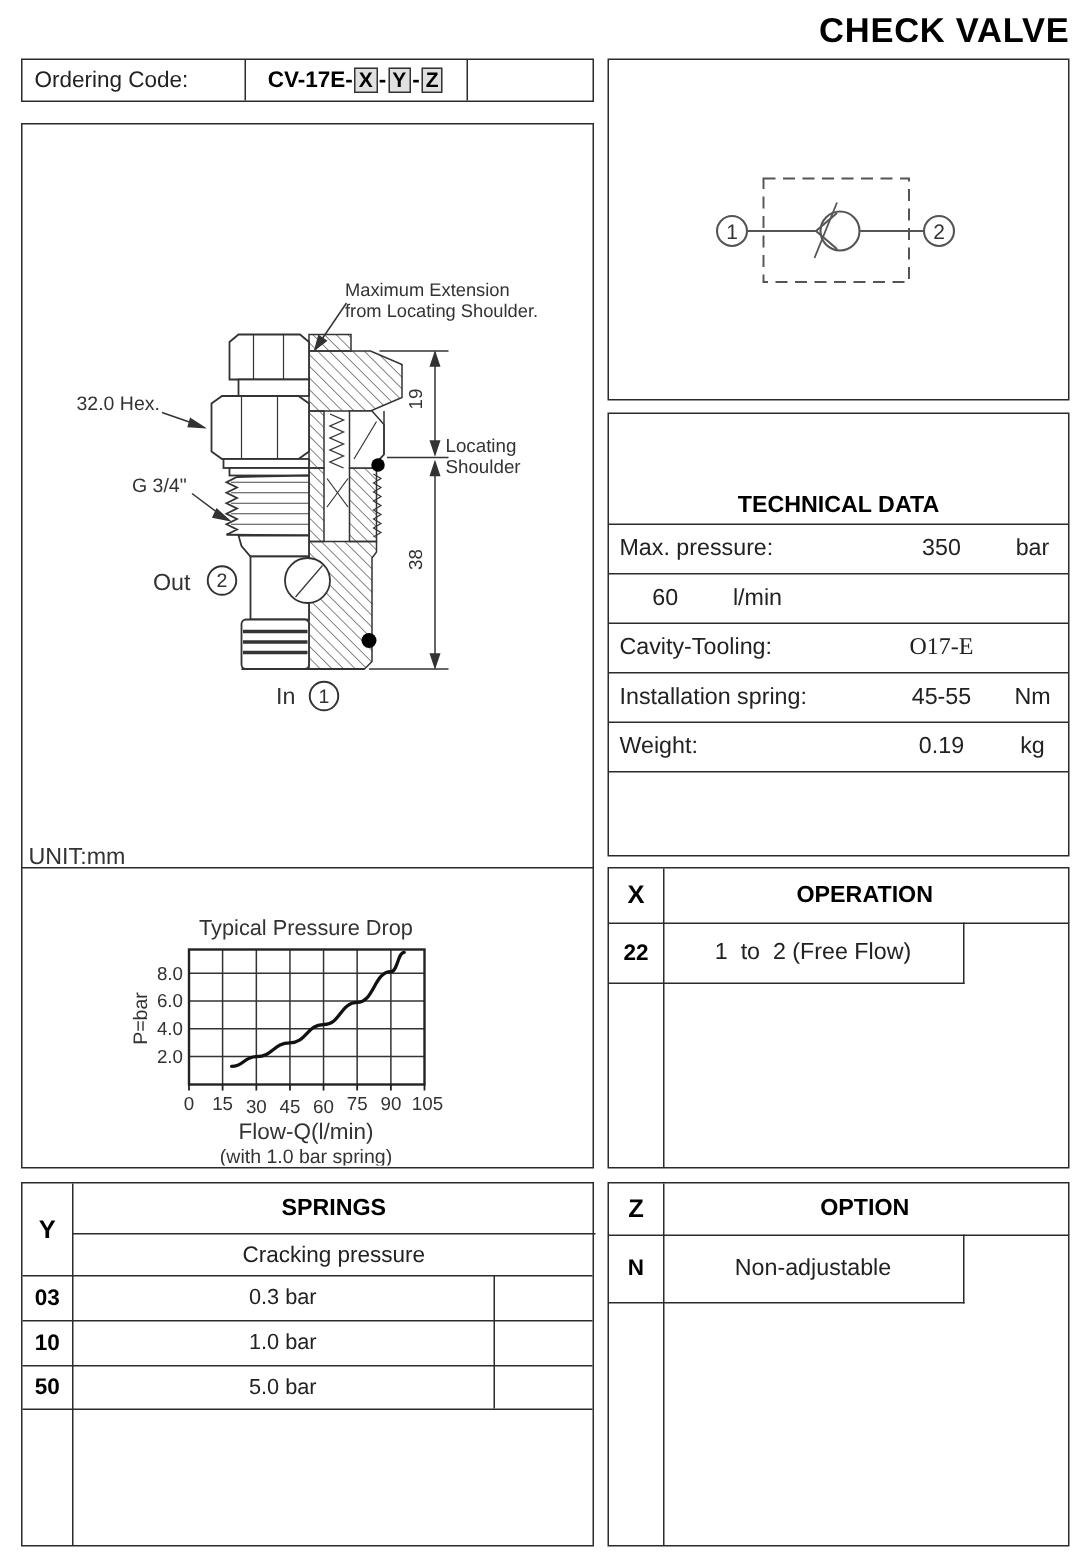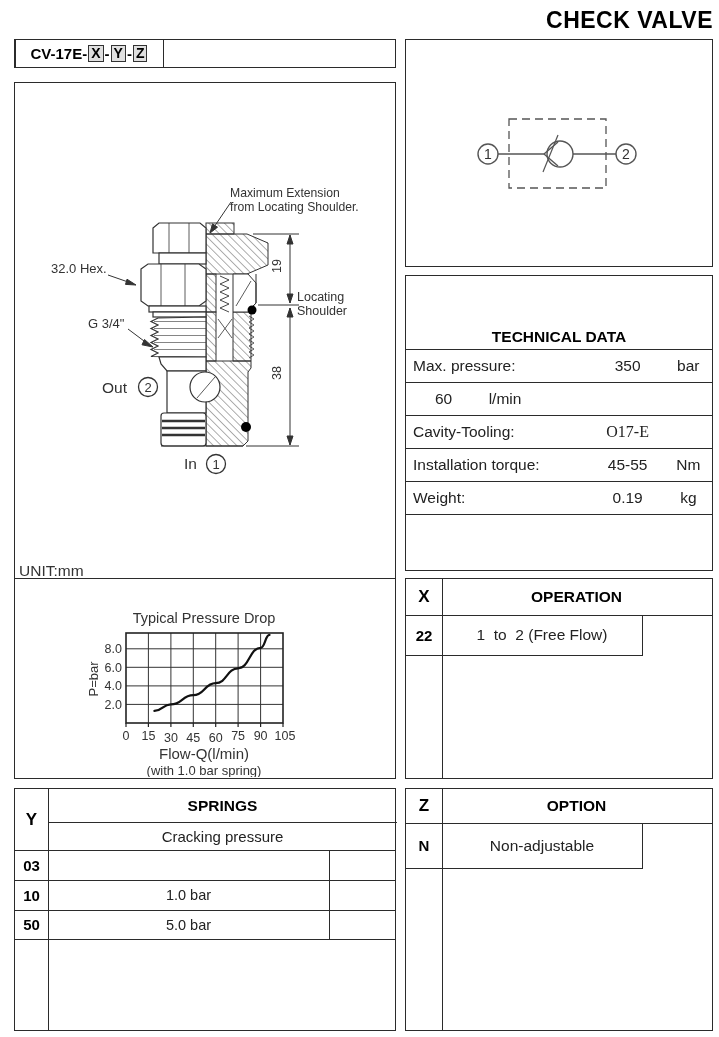--- a/index.html
+++ b/index.html
@@ -35,20 +35,21 @@
   .cellc{position:absolute;display:flex;align-items:center;justify-content:center;box-sizing:border-box;}
   .bold{font-weight:bold;color:#000;}
   svg text{fill:#333;}
 </style>
 </head>
 <body>
 
 <div class="page-title">CHECK VALVE</div>
 
 <div class="box ord" style="left:14px;top:39px;width:382px;height:29px;">
+  <div class="ord-cell ord-label">Ordering Code:</div>
   <div class="ord-cell ord-code">
     <span>CV-17E-</span>
       <span class="codebox">X</span>
       <span>-</span>
       <span class="codebox">Y</span>
       <span>-</span>
       <span class="codebox">Z</span>
   </div>
   <div class="ord-cell ord-empty"></div>
 </div>
@@ -179,21 +180,21 @@
   <div class="tech-row">
     <div class="tech-value">60</div>
     <div class="tech-unit">l/min</div>
   </div>
   <div class="tech-row">
     <div class="tech-label">Cavity-Tooling:</div>
     <div class="tech-value serif">O17-E</div>
     <div class="tech-unit"></div>
   </div>
   <div class="tech-row">
-    <div class="tech-label">Installation torque:</div>
+    <div class="tech-label">Installation spring:</div>
     <div class="tech-value">45-55</div>
     <div class="tech-unit">Nm</div>
   </div>
   <div class="tech-row">
     <div class="tech-label">Weight:</div>
     <div class="tech-value">0.19</div>
     <div class="tech-unit">kg</div>
   </div>
 </div>
 
@@ -263,20 +264,21 @@
   <div class="hline" style="left:33px;top:33px;width:349px;"></div>
   <div class="hline" style="left:0;top:61px;width:100%;"></div>
   <div class="hline" style="left:0;top:91px;width:100%;"></div>
   <div class="hline" style="left:0;top:121px;width:100%;"></div>
   <div class="hline" style="left:0;top:150px;width:100%;"></div>
   <div class="vline" style="left:314px;top:61px;height:89px;"></div>
   <div class="cellc bold" style="left:0;top:0;width:33px;height:61px;font-size:17px;">Y</div>
   <div class="cellc bold" style="left:33px;top:0;width:349px;height:33px;font-size:15.5px;text-align:center;">SPRINGS</div>
   <div class="cellc" style="left:33px;top:33px;width:349px;height:28px;font-size:15px;">Cracking pressure</div>
   <div class="cellc bold" style="left:0;top:61px;width:33px;height:30px;font-size:15px;">03</div>
+  <div class="cellc" style="left:33px;top:61px;width:281px;height:30px;font-size:14.5px;">0.3 bar</div>
   <div class="cellc bold" style="left:0;top:91px;width:33px;height:30px;font-size:15px;">10</div>
   <div class="cellc" style="left:33px;top:91px;width:281px;height:30px;font-size:14.5px;">1.0 bar</div>
   <div class="cellc bold" style="left:0;top:121px;width:33px;height:29px;font-size:15px;">50</div>
   <div class="cellc" style="left:33px;top:121px;width:281px;height:29px;font-size:14.5px;">5.0 bar</div>
 </div>
 
 <div class="box" style="left:405px;top:788px;width:308px;height:243px;">
   <div class="vline" style="left:36px;top:0;height:100%;"></div>
   <div class="hline" style="left:0;top:34px;width:100%;"></div>
   <div class="hline" style="left:0;top:79px;width:237px;"></div>

